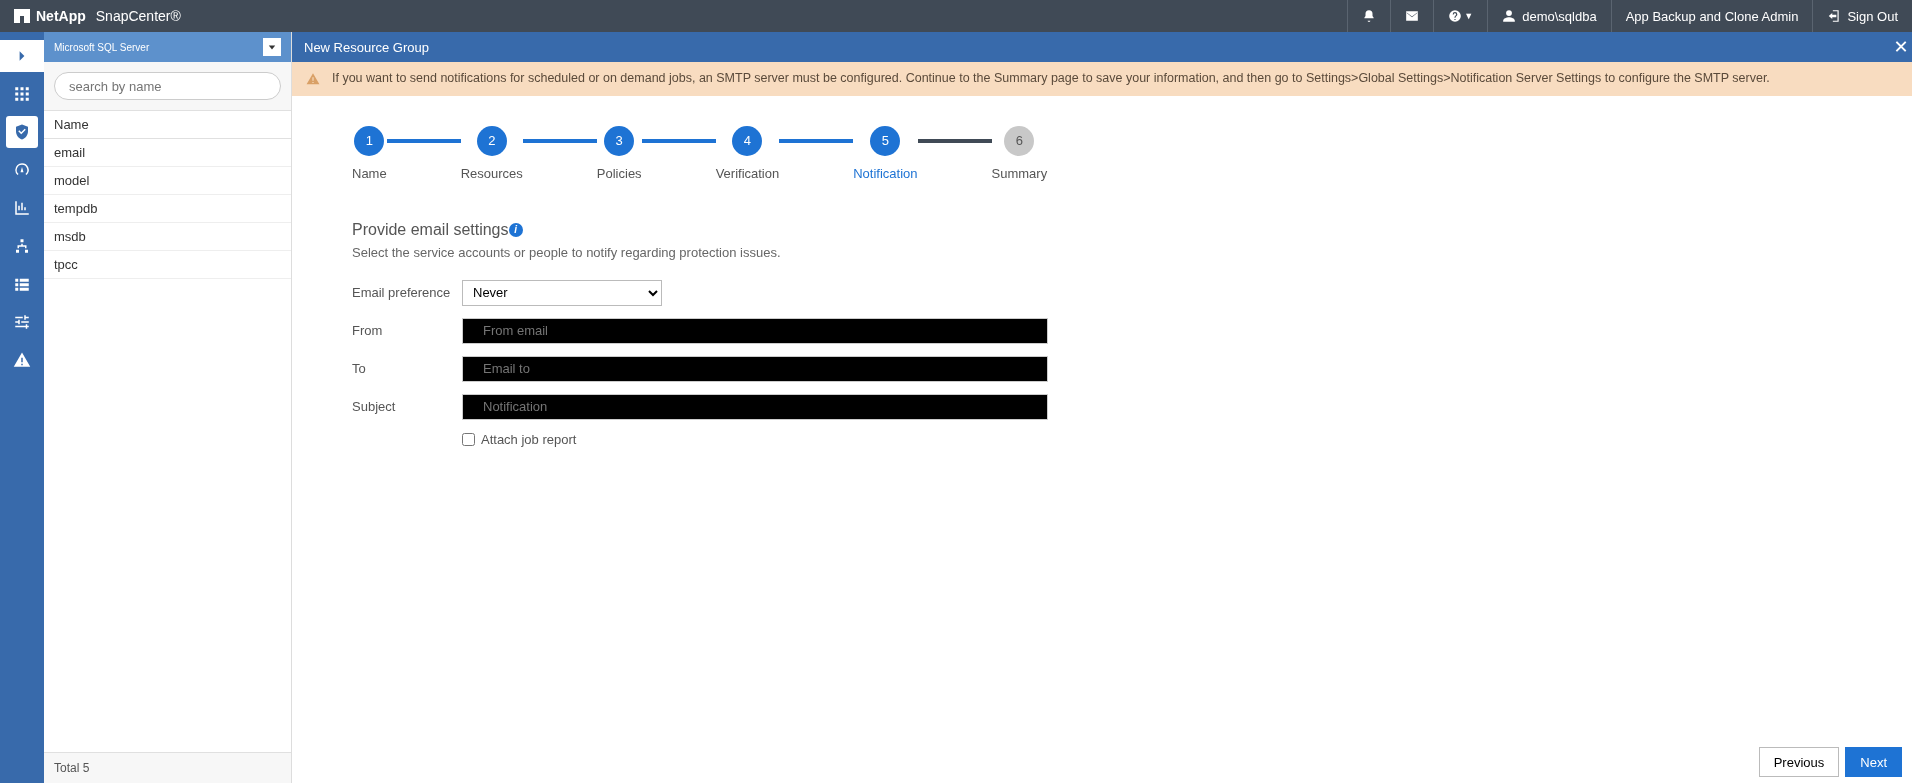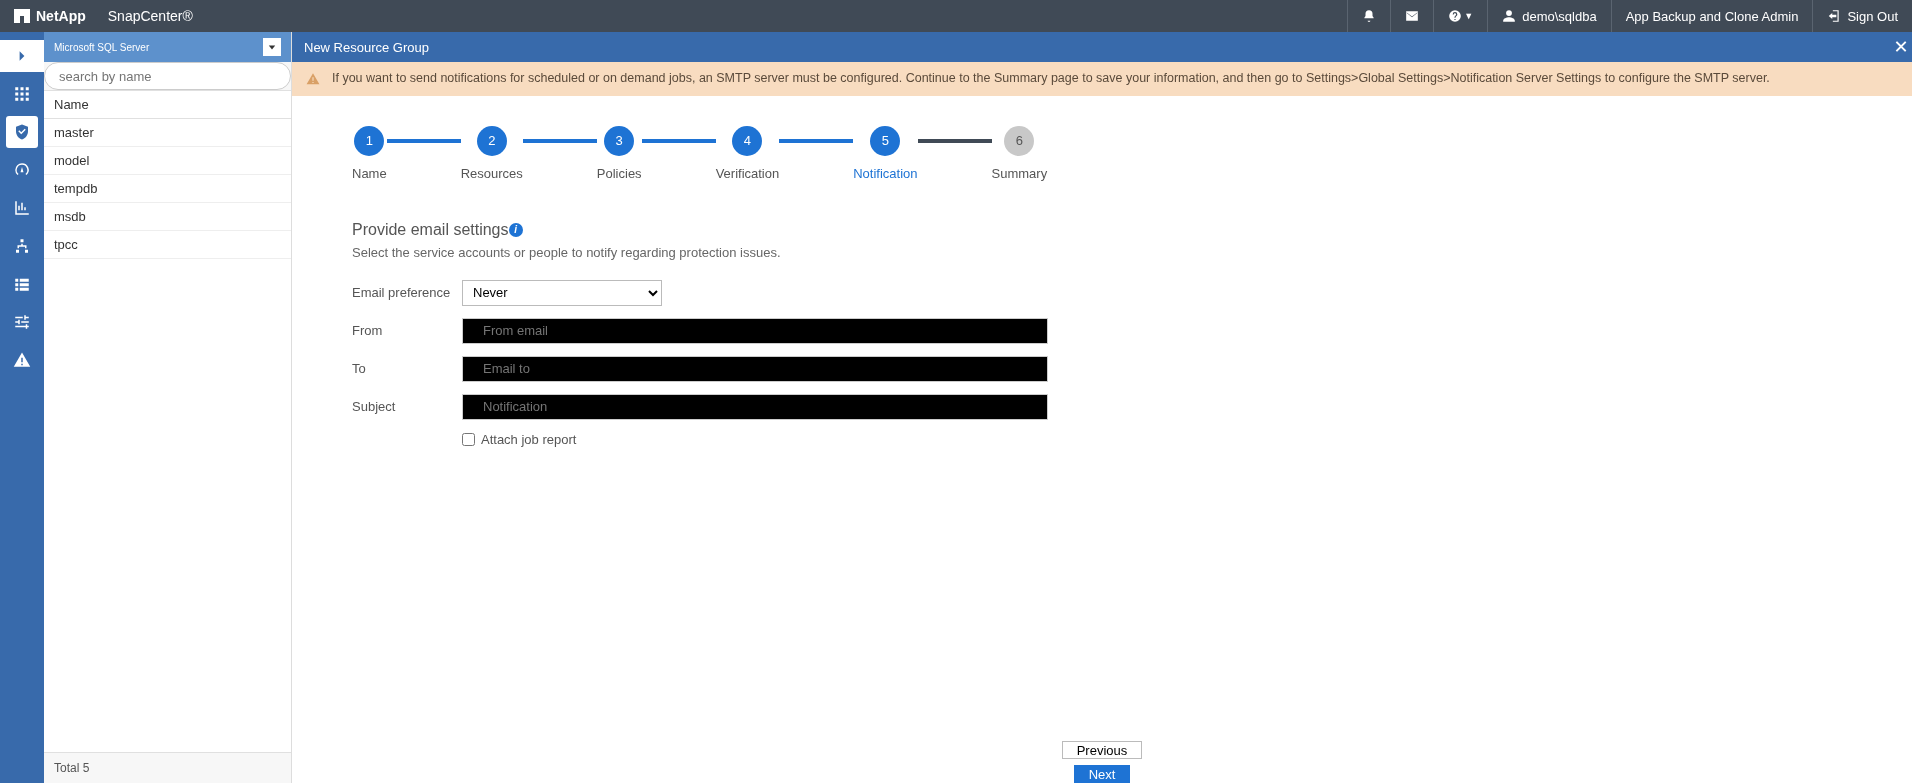--- a/index.html
+++ b/index.html
@@ -1,37 +1,37 @@
 <!DOCTYPE html>
 <html><head>
 <meta charset="utf-8">
 <style>
 * { box-sizing: border-box; margin: 0; padding: 0; }
 body { font-family: "Segoe UI", Arial, sans-serif; font-size: 13px; color: #333; background: #fff; overflow: hidden; }
 .topbar { background: #404a56; color: #fff; height: 32px; display: flex; align-items: center; padding: 0 0 0 14px; }
 .topbar .brand { display: flex; align-items: center; gap: 6px; font-size: 14px; }
 .topbar .brand-bold { font-weight: bold; }
-.topbar .product { margin-left: 16px; font-size: 14px; }
+.topbar .product { margin-left: 4px; font-size: 14px; }
 .topbar .spacer { flex: 1; }
 .topbar .tb-item { height: 32px; display: flex; align-items: center; padding: 0 14px; border-left: 1px solid #5a6470; font-size: 13px; cursor: pointer; }
 .topbar .tb-item svg { width: 14px; height: 14px; fill: #fff; }
 .topbar .tb-item .txt { margin-left: 6px; }
 .layout { display: flex; height: calc(100vh - 32px); }
 .leftnav { width: 44px; background: #386aab; display: flex; flex-direction: column; align-items: center; padding-top: 8px; gap: 6px; }
 .leftnav .nav-btn { width: 32px; height: 32px; display: flex; align-items: center; justify-content: center; cursor: pointer; border-radius: 3px; }
 .leftnav .nav-btn.active { background: #fff; }
 .leftnav .nav-btn svg { width: 18px; height: 18px; fill: #fff; }
 .leftnav .nav-btn.active svg { fill: #386aab; }
 .leftnav .nav-btn.toggle { background: #fff; border-radius: 0; width: 100%; }
 .leftnav .nav-btn.toggle svg { fill: #386aab; width: 12px; height: 12px; }
 .sidepanel { width: 248px; background: #f7f7f7; border-right: 1px solid #ddd; display: flex; flex-direction: column; }
 .sidepanel .sp-head { background: #5d91cc; color: #fff; height: 30px; display: flex; align-items: center; padding: 0 10px; font-size: 10px; }
 .sidepanel .sp-head .dd { margin-left: auto; width: 18px; height: 18px; background: #fff; display: flex; align-items: center; justify-content: center; cursor: pointer; }
 .sidepanel .sp-head .dd svg { width: 8px; height: 8px; fill: #333; }
-.sidepanel .search-wrap { }
+.sidepanel .search-wrap { padding: 10px; }
 .sidepanel .search-wrap input { width: 100%; height: 28px; border: 1px solid #ccc; border-radius: 14px; padding: 0 14px; font-size: 13px; outline: none; }
 .sidepanel .col-head { background: #fff; border-top: 1px solid #e0e0e0; border-bottom: 1px solid #e0e0e0; padding: 6px 10px; font-size: 13px; }
 .sidepanel .list { flex: 1; background: #fff; overflow-y: auto; }
 .sidepanel .list .row { padding: 6px 10px; border-bottom: 1px solid #eee; font-size: 13px; cursor: pointer; }
 .sidepanel .footer { padding: 8px 10px; border-top: 1px solid #e0e0e0; font-size: 12px; color: #555; }
 .main { flex: 1; display: flex; flex-direction: column; position: relative; }
 .main .m-head { background: #386aab; color: #fff; height: 30px; display: flex; align-items: center; padding: 0 12px; font-size: 13px; position: relative; }
 .main .m-head .close { position: absolute; right: 0; top: 0; width: 22px; height: 30px; display: flex; align-items: center; justify-content: center; cursor: pointer; font-size: 18px; }
 .main .banner { background: #f8dcc0; color: #5a4a3a; padding: 8px 12px 8px 40px; font-size: 12.5px; position: relative; line-height: 1.4; }
 .main .banner .warn-ic { position: absolute; left: 14px; top: 10px; }
@@ -47,21 +47,21 @@
 .section-title { font-size: 16px; color: #555; margin-bottom: 6px; display: flex; align-items: center; gap: 0; margin-top: 8px; }
 .section-title .info-ic { width: 14px; height: 14px; border-radius: 50%; background: #1e73d4; color: #fff; display: inline-flex; align-items: center; justify-content: center; font-size: 10px; font-weight: bold; font-style: italic; cursor: pointer; }
 .section-sub { font-size: 13px; color: #666; margin-bottom: 20px; }
 .form-row { display: flex; align-items: center; margin-bottom: 12px; }
 .form-row .fl { width: 110px; font-size: 13px; color: #555; }
 .form-row .fc { flex: 0 0 auto; }
 .form-row select { width: 200px; height: 26px; border: 1px solid #bbb; padding: 0 6px; font-size: 13px; background: #fff; }
 .form-row input[type=text] { width: 586px; height: 26px; border: 1px solid #ccc; background: #000000; padding: 0 20px; font-size: 13px; color: #888; }
 .form-row.check { margin-top: 6px; }
 .form-row.check label { display: flex; align-items: center; gap: 6px; font-size: 13px; color: #555; cursor: pointer; }
-.bottom-bar { position: absolute; bottom: 0; right: 0; left: 0; height: 42px; display: flex; align-items: center; justify-content: flex-end; padding: 0 10px; gap: 6px; flex-direction: column; }
+.bottom-bar { position: absolute; bottom: 0; right: 0; left: 0; height: 42px; display: flex; align-items: center; justify-content: flex-end; padding: 0 10px; gap: 6px; }
 .bottom-bar button { height: 30px; padding: 0 14px; font-size: 13px; border: 1px solid #bbb; background: #fff; cursor: pointer; }
 .bottom-bar button.primary { background: #1e73d4; color: #fff; border-color: #1e73d4; }
 </style>
 </head>
 <body>
 
 <div class="topbar">
   <div class="brand">
     <svg width="16" height="14" viewBox="0 0 16 14">
         <path fill="#fff" d="M0 0h6v14H0V0zm10 0h6v14h-6V0zM6 0h4v7H6V0z"></path>
@@ -159,21 +159,21 @@
           <svg viewBox="0 0 10 10">
             <path d="M1 3h8L5 8 1 3z"></path>
           </svg>
         </div>
     </div>
     <div class="search-wrap">
       <input type="text" placeholder="search by name" style="">
     </div>
     <div class="col-head">Name</div>
     <div class="list">
-      <div class="row">master</div>
+      <div class="row">email</div>
       <div class="row">model</div>
       <div class="row">tempdb</div>
       <div class="row">msdb</div>
       <div class="row">tpcc</div>
     </div>
     <div class="footer">Total 5</div>
   </div>
 
   <div class="main">
     <div class="m-head">

